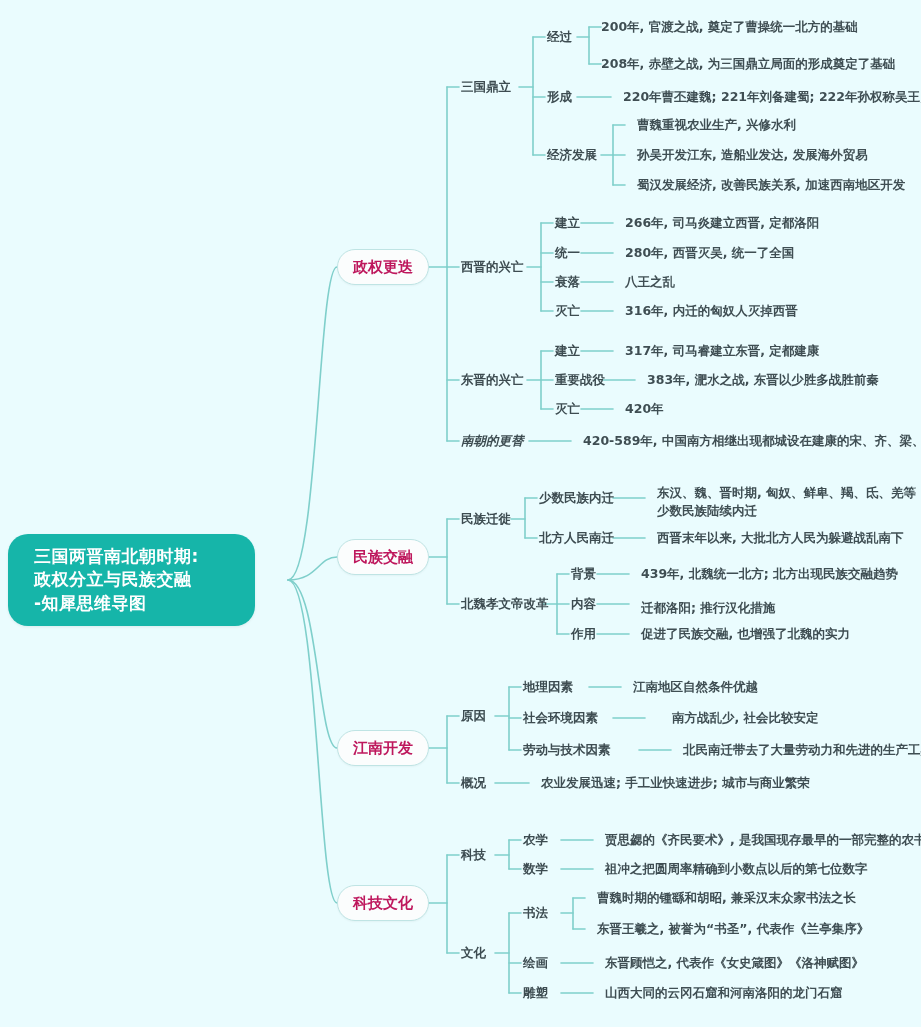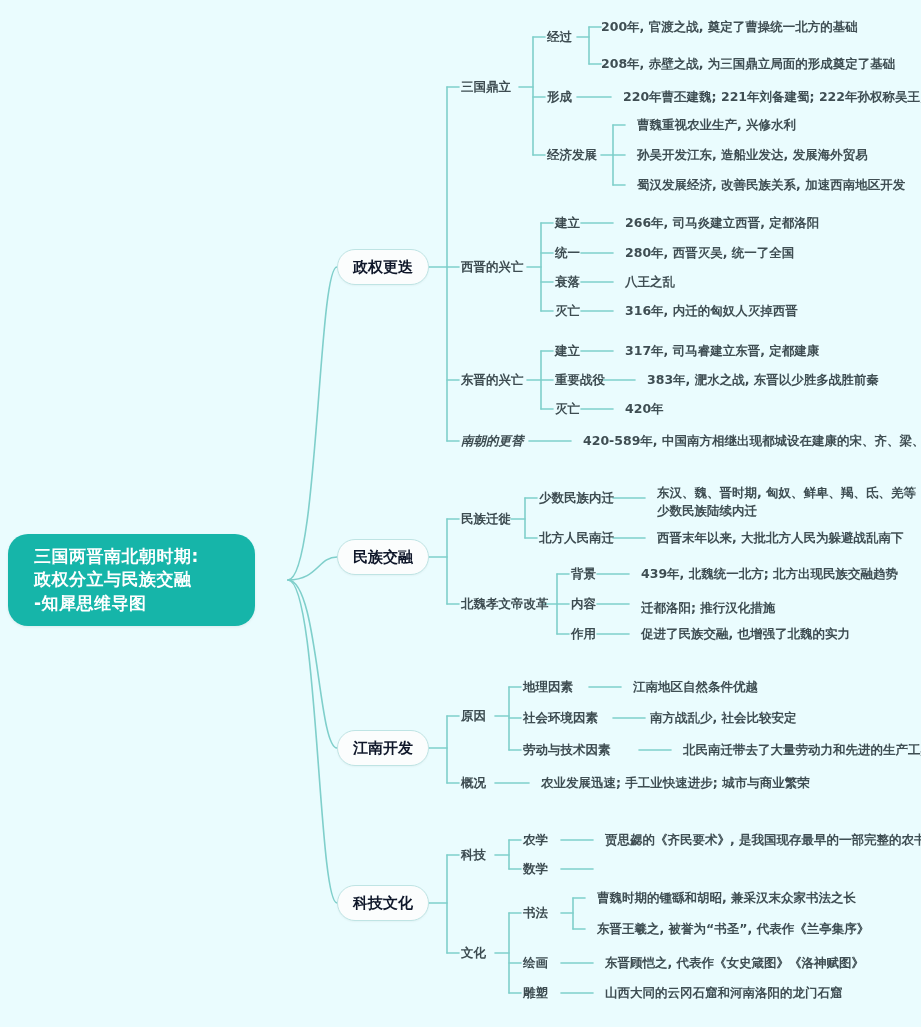--- a/index.html
+++ b/index.html
@@ -45,21 +45,21 @@
     align-items: center;
     padding: 10px 20px 10px 26px;
     box-shadow: 0 1px 3px rgba(0,0,0,0.07);
   }
   .root .root-text { display: block; }
   
   .lvl1 {
     background: #fbfdfd;
     border: 1px solid #bfe4e4;
     border-radius: 22px;
-    color: #0f172a;
+    color: #be185d;
     font-size: 15px;
     font-weight: 600;
     display: flex;
     align-items: center;
     justify-content: center;
     box-shadow: 0 1px 2px rgba(0,0,0,0.04);
   }
   
   .lvl2 {
     color: #3d4c51;
@@ -378,21 +378,21 @@
   <div class="node lvl3" style="left:523px; top:706px; height:24px;">
     <span>社会环境因素</span>
   </div>
   <div class="node lvl3" style="left:523px; top:738px; height:24px;">
     <span>劳动与技术因素</span>
   </div>
 
   <div class="node leaf" style="left:633px; top:675px; height:24px;">
     <span>江南地区自然条件优越</span>
   </div>
-  <div class="node leaf" style="left:650px; top:706px; height:24px;text-align:center;">
+  <div class="node leaf" style="left:672px; top:706px; height:24px;text-align:center;">
     <span>南方战乱少, 社会比较安定</span>
   </div>
   <div class="node leaf" style="left:683px; top:738px; height:24px;">
     <span>北民南迁带去了大量劳动力和先进的生产工具与技术</span>
   </div>
   <div class="node leaf" style="left:541px; top:771px; height:24px;">
     <span>农业发展迅速; 手工业快速进步; 城市与商业繁荣</span>
   </div>
 
   <div class="node lvl2" style="left:461px; top:843px; height:24px;">
@@ -404,20 +404,23 @@
 
   <div class="node lvl3" style="left:523px; top:828px; height:24px;">
     <span>农学</span>
   </div>
   <div class="node lvl3" style="left:523px; top:857px; height:24px;">
     <span>数学</span>
   </div>
   <div class="node leaf" style="left:605px; top:828px; height:24px;">
     <span>贾思勰的《齐民要术》, 是我国现存最早的一部完整的农书</span>
   </div>
+  <div class="node leaf" style="left:605px; top:857px; height:24px;">
+    <span>祖冲之把圆周率精确到小数点以后的第七位数字</span>
+  </div>
 
   <div class="node lvl3" style="left:523px; top:901px; height:24px;">
     <span>书法</span>
   </div>
   <div class="node lvl3" style="left:523px; top:951px; height:24px;">
     <span>绘画</span>
   </div>
   <div class="node lvl3" style="left:523px; top:981px; height:24px;">
     <span>雕塑</span>
   </div>

